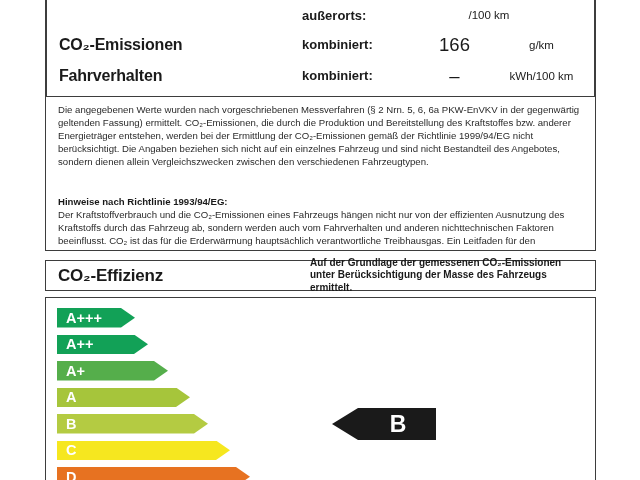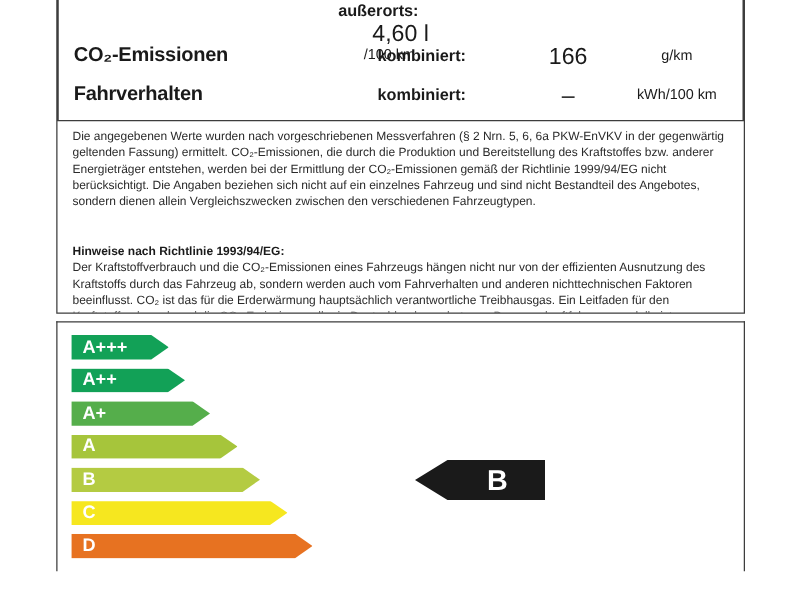--- a/index.html
+++ b/index.html
@@ -4,21 +4,21 @@
 <style>
   * { margin:0; padding:0; box-sizing:border-box; }
   html,body { width:640px; height:480px; background:#ffffff; overflow:hidden;
               font-family:"Liberation Sans", sans-serif; color:#1a1a1a; }
   .doc { position:absolute; left:45px; top:0; width:551px; }
 
   
   .consumption { border-left:2px solid #3d3d3d; border-right:2px solid #3d3d3d;
                  height:96px; padding-top:1px; }
   .c-row { display:flex; align-items:center; height:31px; }
-  .c-row.first { height:28px;flex-direction:column; }
+  .c-row.first { height:28px; }
   .c-label { width:255px; padding-left:12px; font-weight:bold; font-size:16px; letter-spacing:-0.2px; }
   .c-mode  { width:100px; font-weight:bold; font-size:13px; }
   .c-value { width:105px; text-align:center; font-size:18.5px; }
   .c-unit  { flex:1; text-align:center; padding-right:18px; font-size:11.5px; }
 
   
   .legal { border:1.5px solid #3d3d3d; height:155px; padding:6px 13px 0 12px;
            font-size:9.6px; line-height:13px; color:#2a2a2a; overflow:hidden; }
   .legal p.para1 { margin-bottom:27px; }
   .legal .hint-h { font-weight:bold; color:#1a1a1a; }
@@ -42,21 +42,20 @@
 </style>
 </head>
 <body>
 
 <div class="doc">
 
   <div class="consumption">
     <div class="c-row first">
       <span class="c-label"></span>
       <span class="c-mode">außerorts:</span>
-      <span class="c-value">4,60 l</span>
       <span class="c-unit">/100 km</span>
     </div>
     <div class="c-row">
       <span class="c-label">CO₂-Emissionen</span>
       <span class="c-mode">kombiniert:</span>
       <span class="c-value">166</span>
       <span class="c-unit">g/km</span>
     </div>
     <div class="c-row">
       <span class="c-label">Fahrverhalten</span>
@@ -65,20 +64,24 @@
       <span class="c-unit">kWh/100 km</span>
     </div>
   </div>
 
   <div class="legal">
     <p class="para1">Die angegebenen Werte wurden nach vorgeschriebenen Messverfahren (§ 2 Nrn. 5, 6, 6a PKW-EnVKV in der gegenwärtig geltenden Fassung) ermittelt. CO₂-Emissionen, die durch die Produktion und Bereitstellung des Kraftstoffes bzw. anderer Energieträger entstehen, werden bei der Ermittlung der CO₂-Emissionen gemäß der Richtlinie 1999/94/EG nicht berücksichtigt. Die Angaben beziehen sich nicht auf ein einzelnes Fahrzeug und sind nicht Bestandteil des Angebotes, sondern dienen allein Vergleichszwecken zwischen den verschiedenen Fahrzeugtypen.</p>
     <p class="hint-h">Hinweise nach Richtlinie 1993/94/EG:</p>
     <p>Der Kraftstoffverbrauch und die CO₂-Emissionen eines Fahrzeugs hängen nicht nur von der effizienten Ausnutzung des Kraftstoffs durch das Fahrzeug ab, sondern werden auch vom Fahrverhalten und anderen nichttechnischen Faktoren beeinflusst. CO₂ ist das für die Erderwärmung hauptsächlich verantwortliche Treibhausgas. Ein Leitfaden für den Kraftstoffverbrauch und die CO₂-Emissionen aller in Deutschland angebotenen Personenkraftfahrzeugmodelle ist unentgeltlich an jedem Verkaufsort in Deutschland erhältlich, an dem neue Personenkraftfahrzeugmodelle ausgestellt oder angeboten werden.</p>
   </div>
 
+  <div class="eff-head">
+    <span class="eff-title">CO₂-Effizienz</span>
+    <span class="eff-note">Auf der Grundlage der gemessenen CO₂-Emissionen unter Berücksichtigung der Masse des Fahrzeugs ermittelt.</span>
+  </div>
 
   <div class="eff-body">
     <div class="arrow" style="width: 78px; background: rgb(18, 161, 87);">
         <span>A+++</span>
       </div>
     <div class="arrow" style="width: 91px; background: rgb(18, 161, 87);">
         <span>A++</span>
       </div>
     <div class="arrow" style="width: 111px; background: rgb(85, 174, 75);">
         <span>A+</span>

